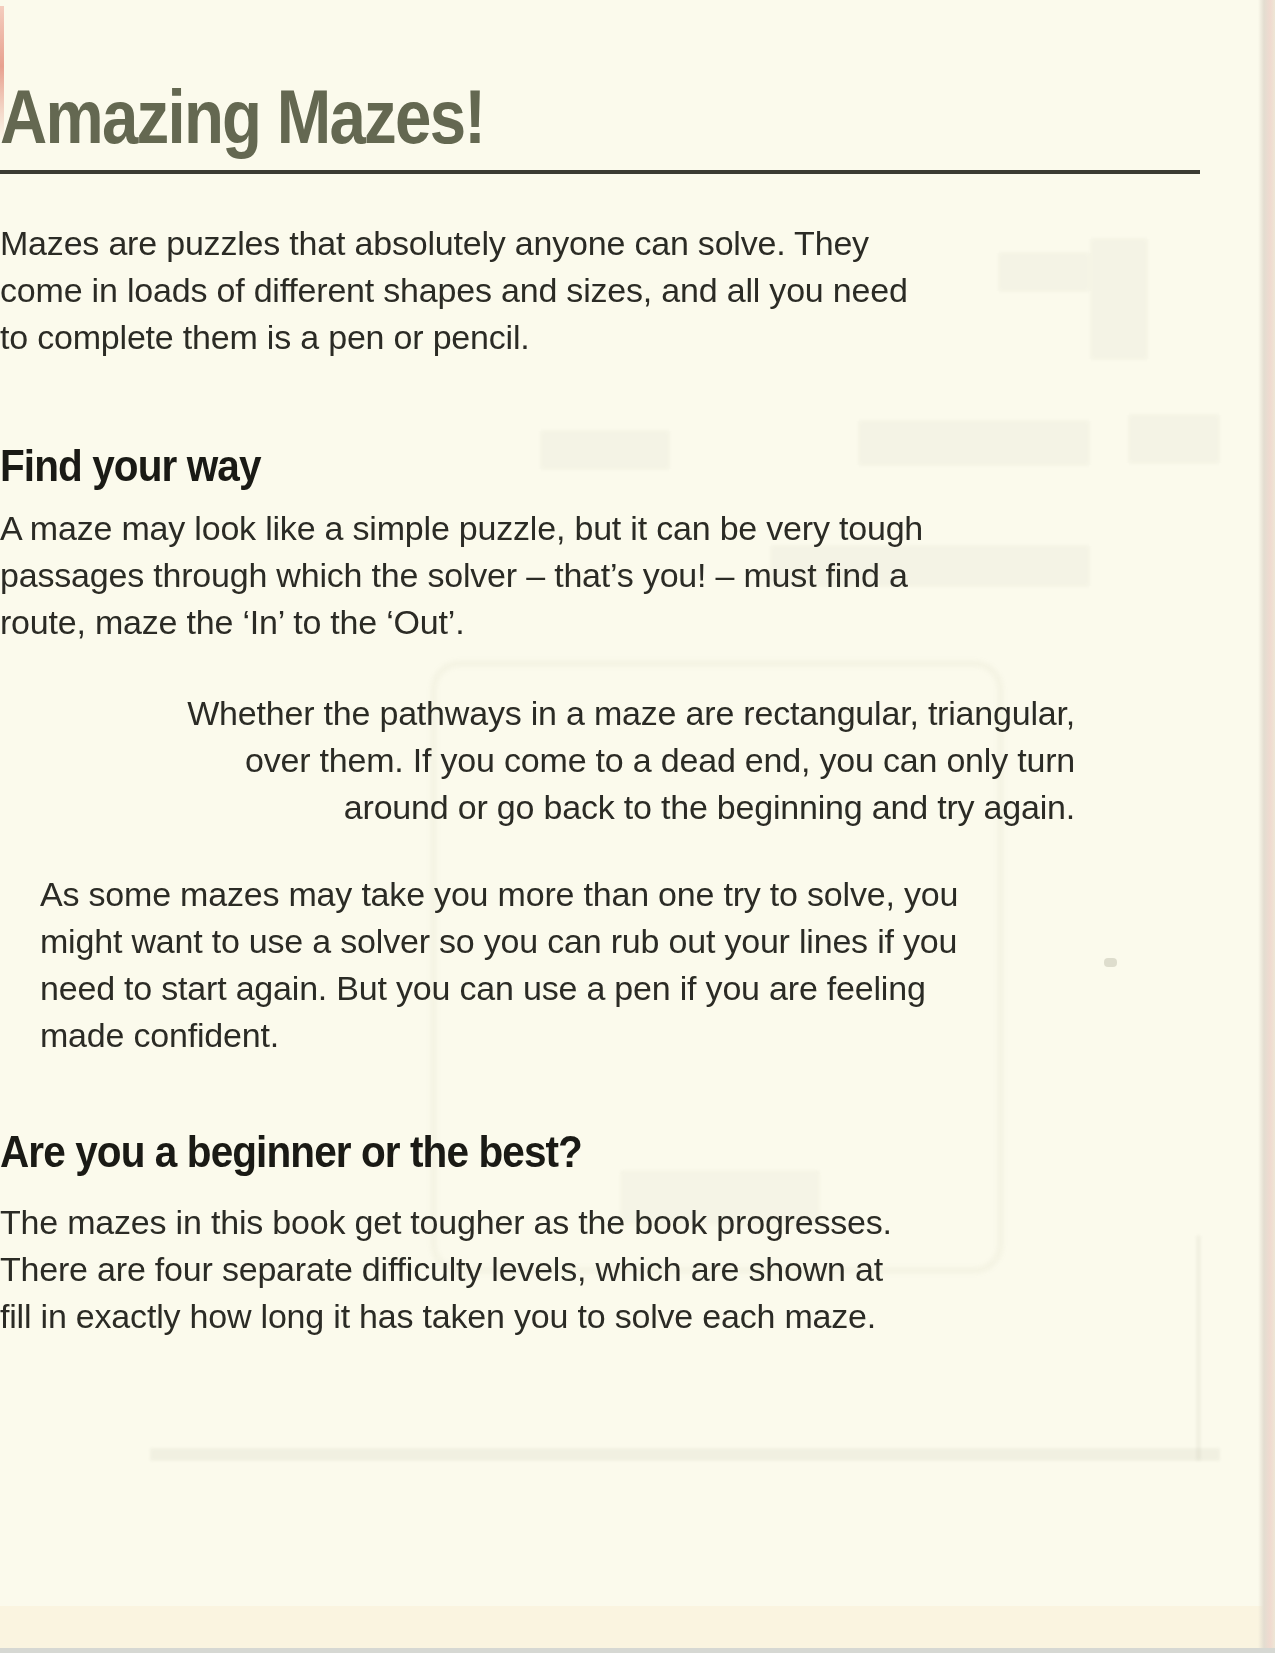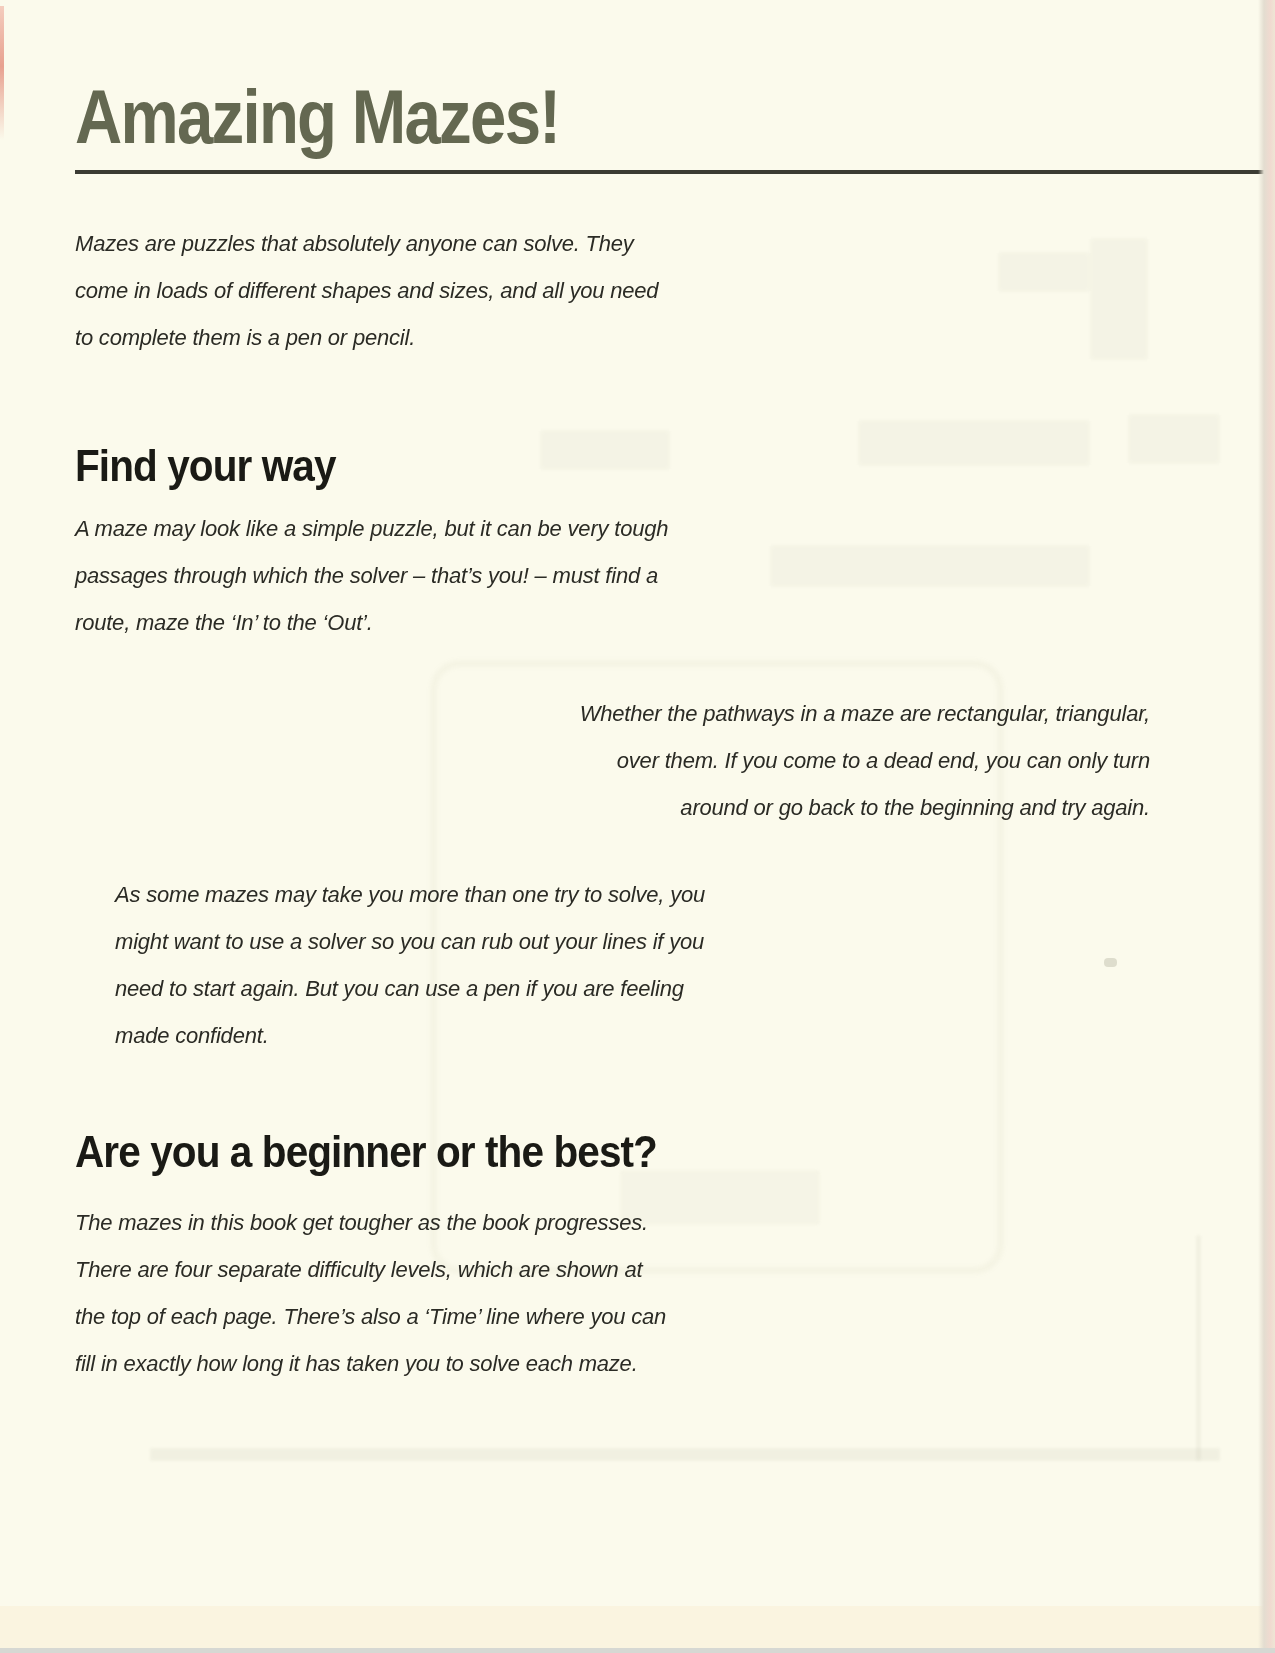--- a/index.html
+++ b/index.html
@@ -3,21 +3,21 @@
 <meta charset="utf-8">
 <style>
   html,body{margin:0;padding:0;background:#e8e8e4;}
   .page{
     position:relative;
     width:1275px;height:1653px;
     background:#fbfaec;
     overflow:hidden;
     font-family:"Liberation Sans","DejaVu Sans",sans-serif;
   }
-  .content{position:relative;z-index:2;padding-left:75px;}
+  .content{position:relative;z-index:2;}
 
   .title{
     margin:0;
     padding-top:70px;
     font-size:76px;
     line-height:94px;
     font-weight:700;
     letter-spacing:-2px;
     color:#646851;
     transform:scaleX(.86);
@@ -26,25 +26,24 @@
   }
   .rule{
     height:4px;
     width:1200px; 
     background:#3b3b33;
     margin-top:6px;
   }
 
   .para{width:1075px;color:#2b2b25;}
   .para .line{
-    font-size:22px;
+    font-size:34px;
     line-height:47px;
     letter-spacing:-0.2px;
     white-space:nowrap;
-    font-style:italic;
   }
   .intro{margin-top:46px;}
   .p2{margin-top:14px;}
   .p3{margin-top:44px;text-align:right;}
   .p4{margin-top:40px;margin-left:40px;}
   .p5{margin-top:22px;}
 
   .section-heading{
     margin:0;
     font-size:45px;
@@ -145,21 +144,20 @@
       <div class="line">might want to use a solver so you can rub out your lines if you</div>
       <div class="line">need to start again. But you can use a pen if you are feeling</div>
       <div class="line">made confident.</div>
     </div>
 
     <h2 class="section-heading h-beginner">Are you a beginner or the best?</h2>
 
     <div class="para p5">
       <div class="line">The mazes in this book get tougher as the book progresses.</div>
       <div class="line">There are four separate difficulty levels, which are shown at</div>
-      <div class="line">the top of each page. There’s also a ‘Time’ line where you can</div>
       <div class="line">fill in exactly how long it has taken you to solve each maze.</div>
     </div>
   </div>
 
   <div class="edge-left"></div>
   <div class="edge-right"></div>
   <div class="edge-bottom"></div>
 </div>
 
 </body></html>

